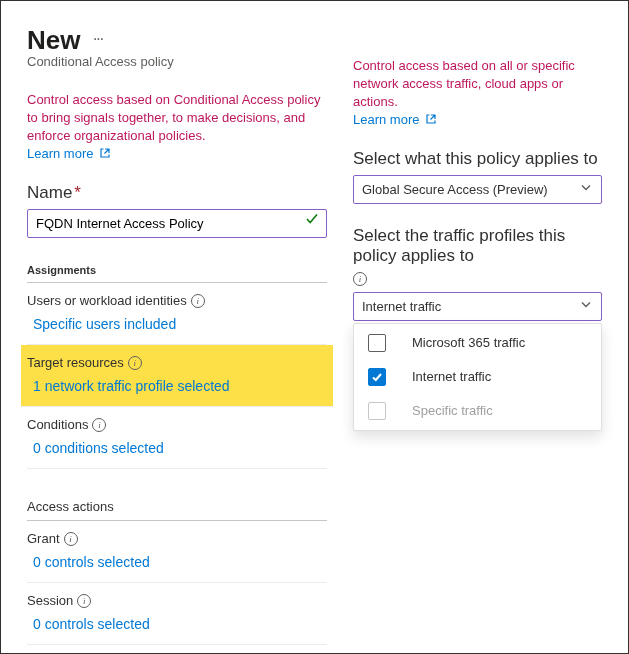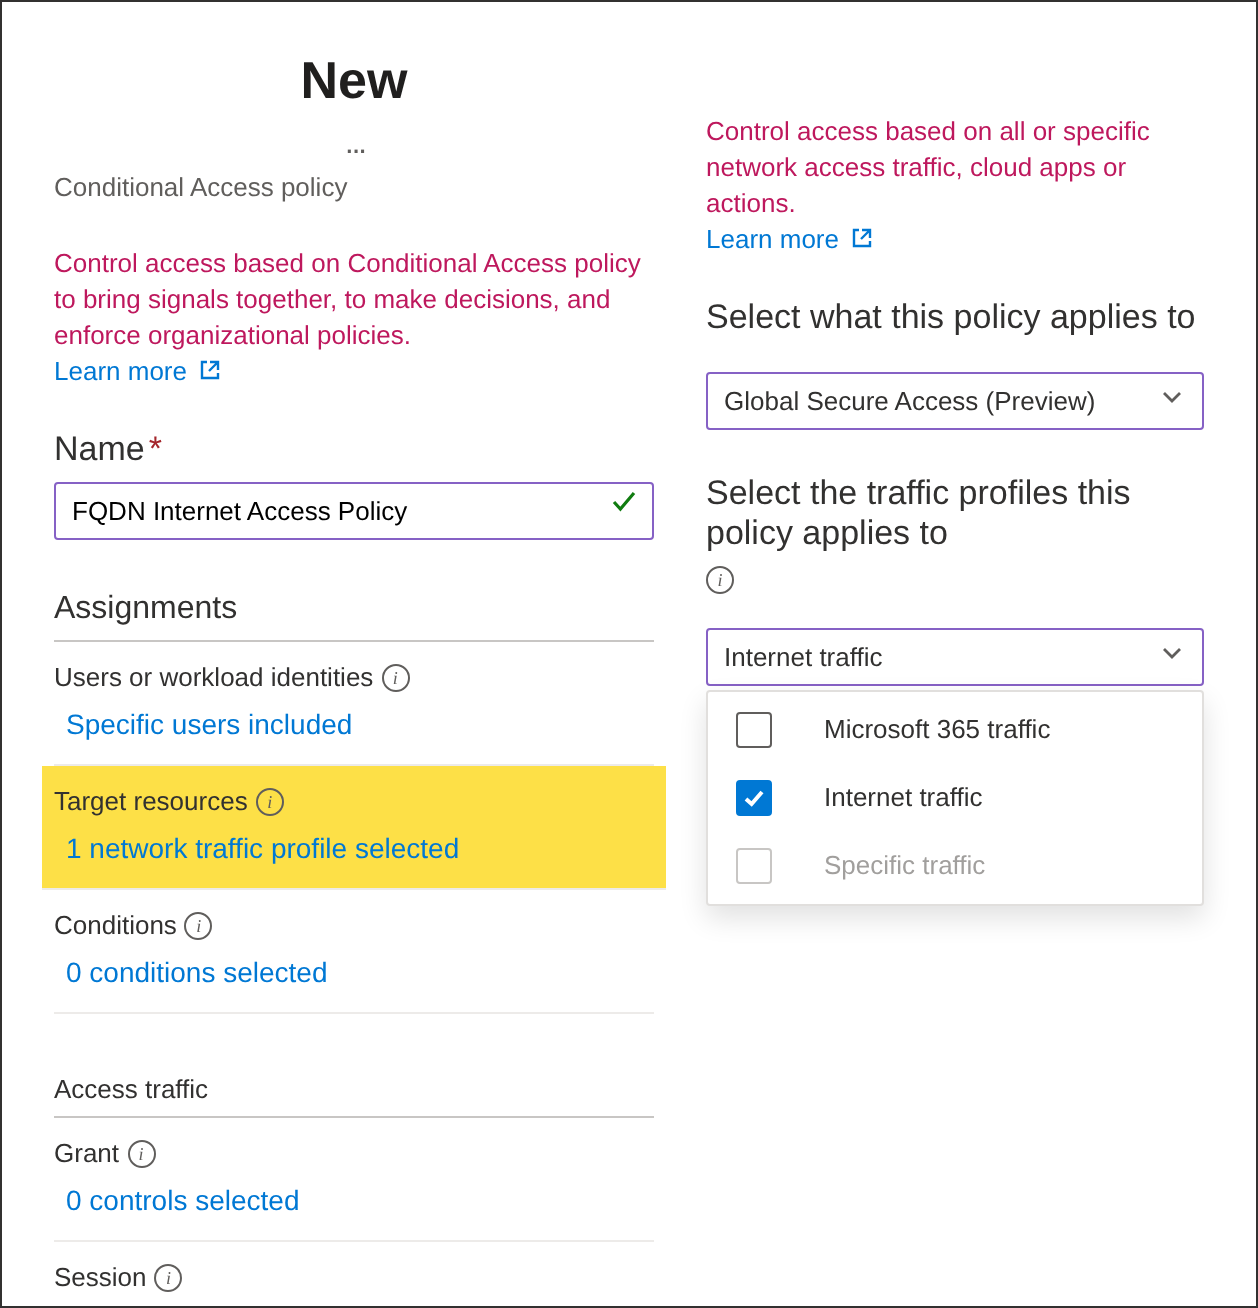--- a/index.html
+++ b/index.html
@@ -11,21 +11,21 @@
       width: 629px;
       height: 654px;
       border: 1px solid #323130;
       padding: 24px 26px;
       display: flex;
       gap: 26px;
       overflow: hidden;
     }
     .col-left { flex: 0 0 300px; }
     .col-right { flex: 1; }
-    .title-row { display: flex; align-items: center; gap: 12px; flex-direction: column; }
+    .title-row { display: flex; align-items: center; gap: 12px; }
     h1 { font-size: 26px; font-weight: 600; color: #201f1e; }
     .more-dots {
       font-size: 16px;
       color: #605e5c;
       cursor: pointer;
       letter-spacing: -2px;
       line-height: 1;
       padding-bottom: 4px;
     }
     .subtitle { font-size: 13px; color: #605e5c; margin-top: -2px; }
@@ -52,25 +52,26 @@
     }
     .input-wrap { position: relative; }
     .check-icon {
       position: absolute;
       right: 8px;
       top: 50%;
       transform: translateY(-50%);
       color: #107c10;
     }
     .section-header {
-      font-size: 16px;
+      font-size: 11px;
       color: #323130;
       padding-bottom: 6px;
       border-bottom: 1px solid #c8c6c4;
       margin-top: 26px;
+      font-weight: bold;
     }
     .subsection {
       padding: 10px 0 12px 0;
       border-bottom: 1px solid #edebe9;
     }
     .subsection.selected {
       background: #fde047;
       margin: 0 -6px;
       padding-left: 6px;
       padding-right: 6px;
@@ -100,21 +101,21 @@
       color: #0078d4;
       font-size: 14px;
       cursor: pointer;
       padding-left: 6px;
     }
     .subsection:not(.selected) .subsection-value { padding-left: 6px; }
     
     .col-right .description { margin-top: 32px; }
     .select {
       width: 100%;
-      margin-top: 17px;
+      margin-top: 6px;
       padding: 6px 28px 6px 8px;
       border: 1px solid #8661c5;
       border-radius: 2px;
       font-size: 13px;
       background: #fff;
       position: relative;
       cursor: pointer;
     }
     .select-wrap { position: relative; }
     .chevron {
@@ -228,21 +229,21 @@
   </div>
 
   <div class="subsection">
     <div class="subsection-label">
       <span>Conditions</span>
       <span class="info-icon">i</span>
     </div>
     <div class="subsection-value">0 conditions selected</div>
   </div>
 
-  <div class="section-header-plain">Access traffic</div>
+  <div class="section-header-plain">Access actions</div>
 
   <div class="subsection">
     <div class="subsection-label">
       <span>Grant</span>
       <span class="info-icon">i</span>
     </div>
     <div class="subsection-value">0 controls selected</div>
   </div>
 
   <div class="subsection">

